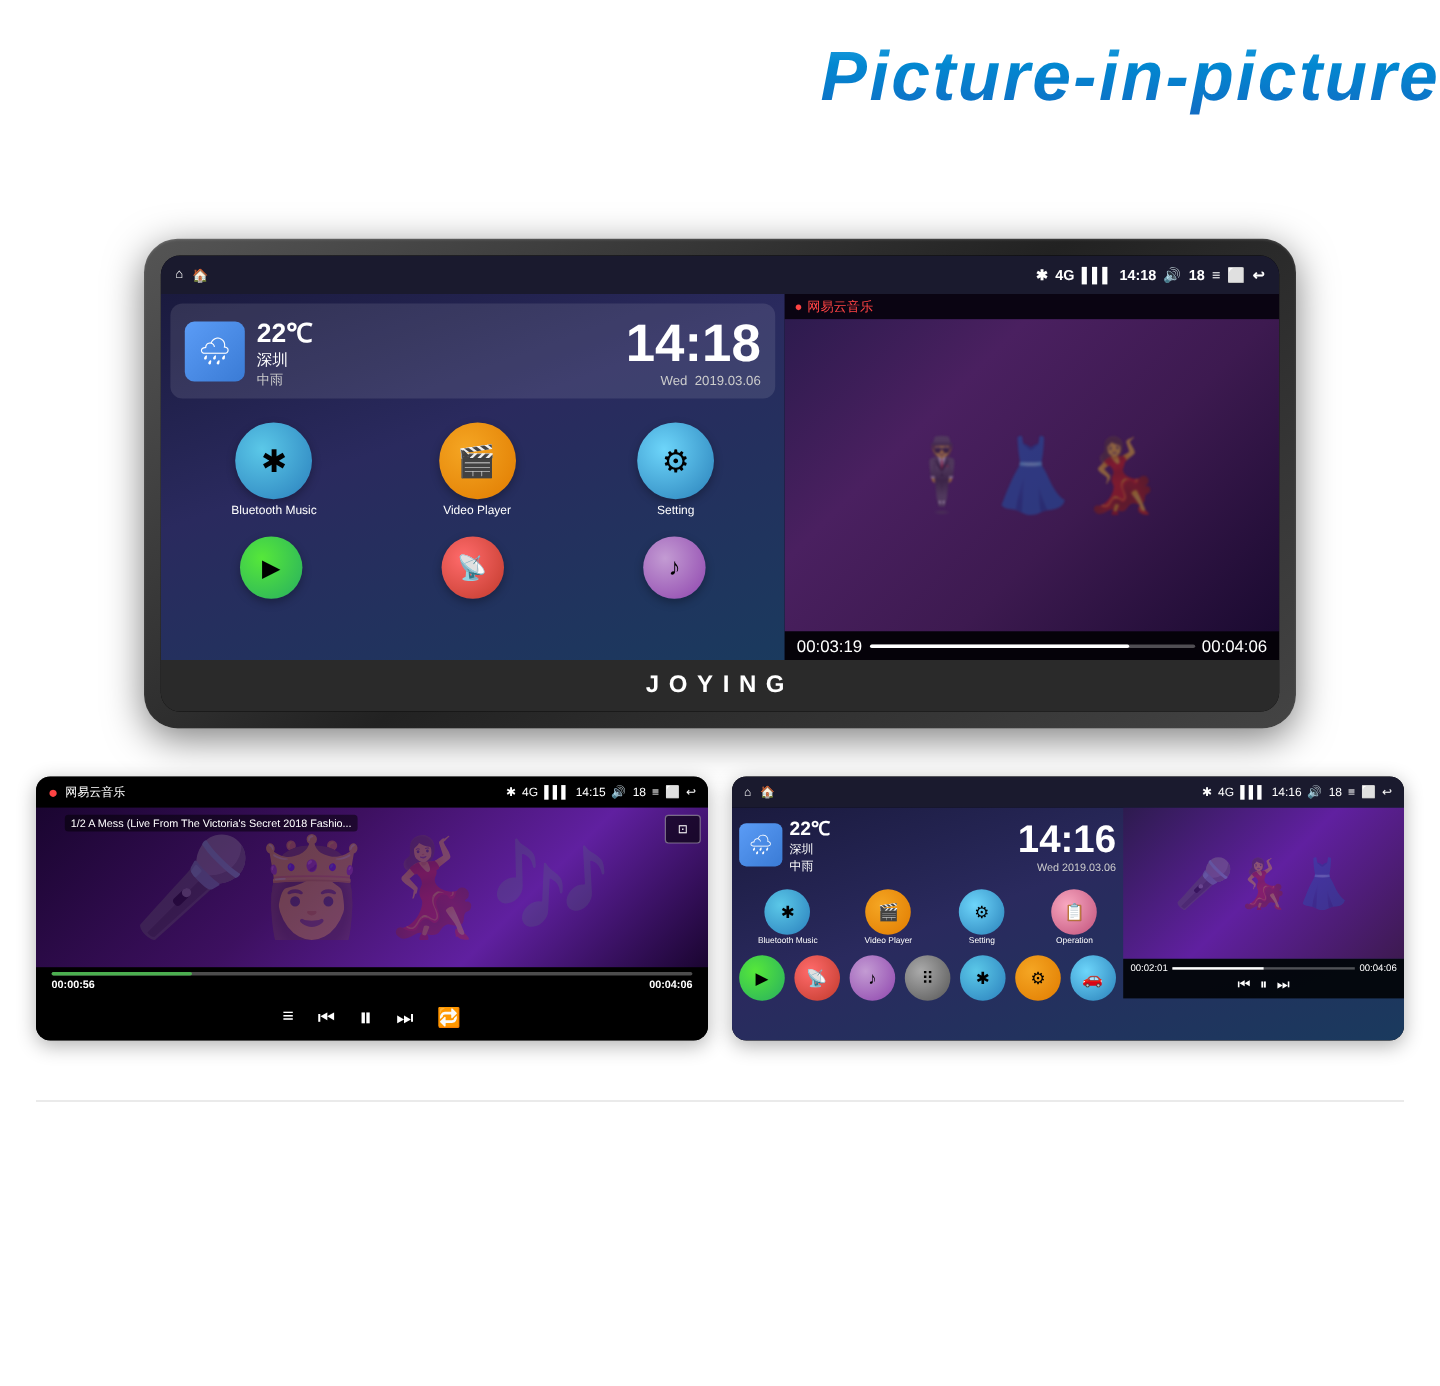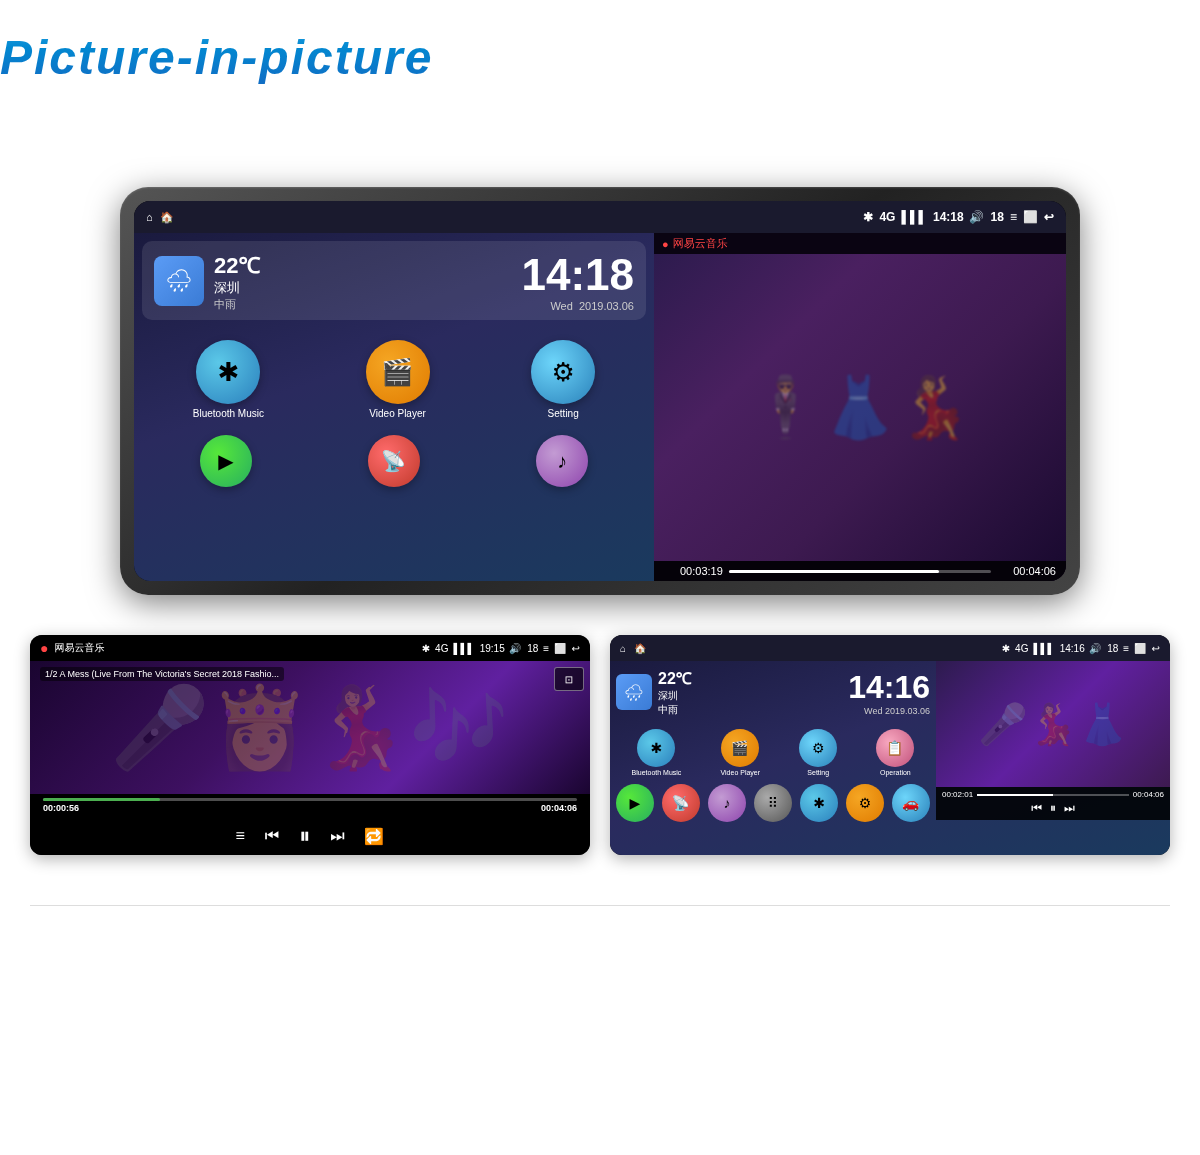--- a/index.html
+++ b/index.html
@@ -6,23 +6,23 @@
     body {
       width: 1200px;
       min-height: 1155px;
       background: #ffffff;
       font-family: Arial, sans-serif;
       overflow-x: hidden;
     }
 
     
     .page-title {
-      text-align: left;
+      text-align: right;
       padding: 30px 0 10px;
-      font-size: 48px;
+      font-size: 58px;
       font-weight: 900;
       font-style: italic;
       background: linear-gradient(180deg, #4fc3f7 0%, #0288d1 50%, #1565c0 100%);
       -webkit-background-clip: text;
       -webkit-text-fill-color: transparent;
       background-clip: text;
       letter-spacing: 2px;
     }
 
     .subtitle {
@@ -226,21 +226,21 @@
       border-radius: 2px;
       position: relative;
     }
 
     .progress-fill {
       height: 100%;
       background: white;
       border-radius: 2px;
     }
 
-    .time-label { color: white; font-size: 11px; margin-left: 16px; }
+    .time-label { color: white; font-size: 14px; }
 
     
     .brand-bar {
       background: #2a2a2a;
       text-align: center;
       padding: 10px;
       letter-spacing: 8px;
       font-size: 20px;
       font-weight: bold;
       color: white;
@@ -313,21 +313,21 @@
       display: flex;
       align-items: center;
       justify-content: center;
       color: white;
       font-size: 10px;
     }
 
     .fs-video-title {
       position: absolute;
       top: 6px;
-      left: 10px;
+      left: 24px;
       color: white;
       font-size: 9px;
       background: rgba(0,0,0,0.5);
       padding: 2px 5px;
       border-radius: 3px;
     }
 
     .fs-progress-row {
       background: rgba(0,0,0,0.8);
       padding: 4px 13px;
@@ -619,40 +619,41 @@
             <span class="time-label">00:03:19</span>
             <div class="progress-bar-container">
               <div class="progress-fill" style="width:80%"></div>
             </div>
             <span class="time-label">00:04:06</span>
           </div>
         </div>
 
       </div>
 
+      <div class="brand-bar">JOYING</div>
 
     </div>
   </div>
 </div>
 
 <div class="bottom-screenshots">
 
   <div class="screenshot-frame">
     <div class="fs-video">
 
       <div class="fs-status-bar">
         <div style="display:flex;align-items:center;gap:6px;">
           <span style="color:#ff4444;font-size:14px;">●</span>
           <span>网易云音乐</span>
         </div>
         <div style="display:flex;align-items:center;gap:5px;">
           <span>✱</span>
           <span>4G</span>
           <span>▌▌▌</span>
-          <span>19:15</span>
+          <span>14:15</span>
           <span>🔊</span>
           <span>18</span>
           <span>≡</span>
           <span>⬜</span>
           <span>↩</span>
         </div>
       </div>
 
       <div class="fs-video-content">
         <div class="fs-video-overlay">🎤👸💃🎶</div>

